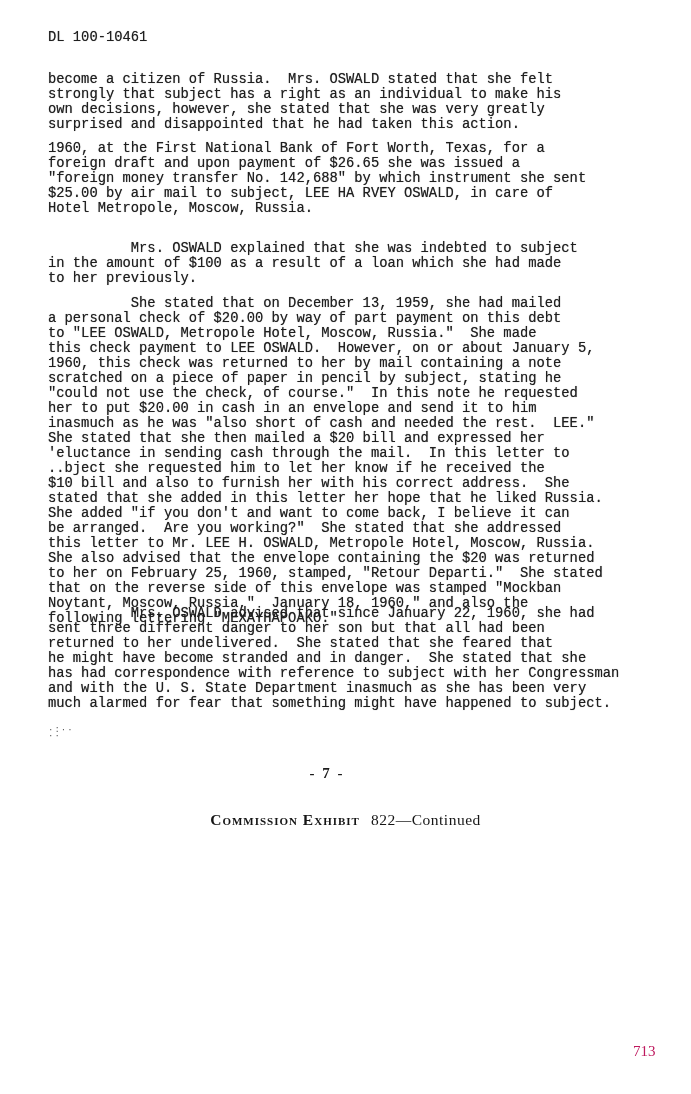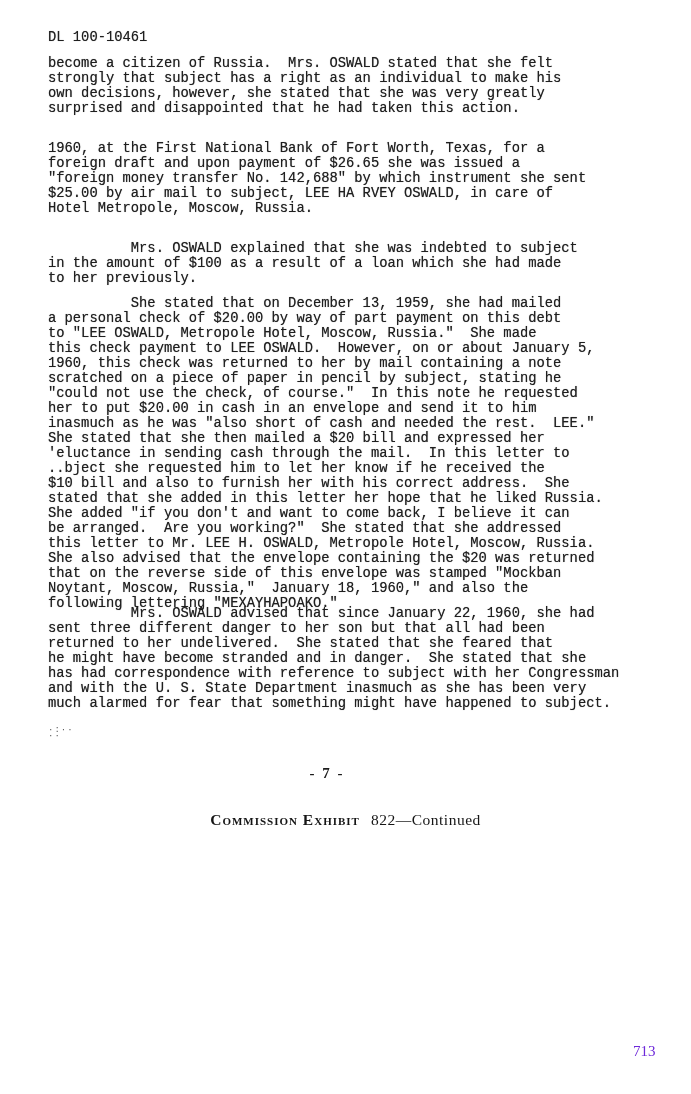--- a/index.html
+++ b/index.html
@@ -28,21 +28,21 @@
     white-space: pre;
   }
   .para {
     position: absolute;
     left: 48px;
   }
   .tline {
     white-space: pre;
     height: 15px;
   }
-  .p1 { top: 56px; }
+  .p1 { top: 72px; }
   .p2 { top: 141px; }
   .p3 { top: 241px; }
   .p4 { top: 296px; }
   .p5 { top: 606px; }
   .fmark {
     position: absolute;
     left: 48px;
     top: 727px;
     font-size: 9px;
     line-height: 6px;
@@ -80,21 +80,21 @@
   }
   .caption .cap-rest {
     margin-left: 11px;
   }
   .pageno {
     position: absolute;
     left: 633px;
     top: 1044px;
     font-family: "Liberation Serif", "DejaVu Serif", serif;
     font-size: 15px;
-    color: #6d28d9;
+    color: #be185d;
   }
 </style>
 </head>
 <body>
 
 <div class="page">
 
   <div class="docid type">DL 100-10461</div>
 
   <div class="para p1 type">
@@ -127,20 +127,21 @@
       <div class="tline">inasmuch as he was "also short of cash and needed the rest.  LEE."</div>
       <div class="tline">She stated that she then mailed a $20 bill and expressed her</div>
       <div class="tline">'eluctance in sending cash through the mail.  In this letter to</div>
       <div class="tline">..bject she requested him to let her know if he received the</div>
       <div class="tline">$10 bill and also to furnish her with his correct address.  She</div>
       <div class="tline">stated that she added in this letter her hope that he liked Russia.</div>
       <div class="tline">She added "if you don't and want to come back, I believe it can</div>
       <div class="tline">be arranged.  Are you working?"  She stated that she addressed</div>
       <div class="tline">this letter to Mr. LEE H. OSWALD, Metropole Hotel, Moscow, Russia.</div>
       <div class="tline">She also advised that the envelope containing the $20 was returned</div>
+      <div class="tline">to her on February 25, 1960, stamped, "Retour Departi."  She stated</div>
       <div class="tline">that on the reverse side of this envelope was stamped "Mockban</div>
       <div class="tline">Noytant, Moscow, Russia,"  January 18, 1960," and also the</div>
       <div class="tline">following lettering "MEXAYHAPOAKO."</div>
     </div>
   <div class="para p5 type">
       <div class="tline">          Mrs. OSWALD advised that since January 22, 1960, she had</div>
       <div class="tline">sent three different danger to her son but that all had been</div>
       <div class="tline">returned to her undelivered.  She stated that she feared that</div>
       <div class="tline">he might have become stranded and in danger.  She stated that she</div>
       <div class="tline">has had correspondence with reference to subject with her Congressman</div>

